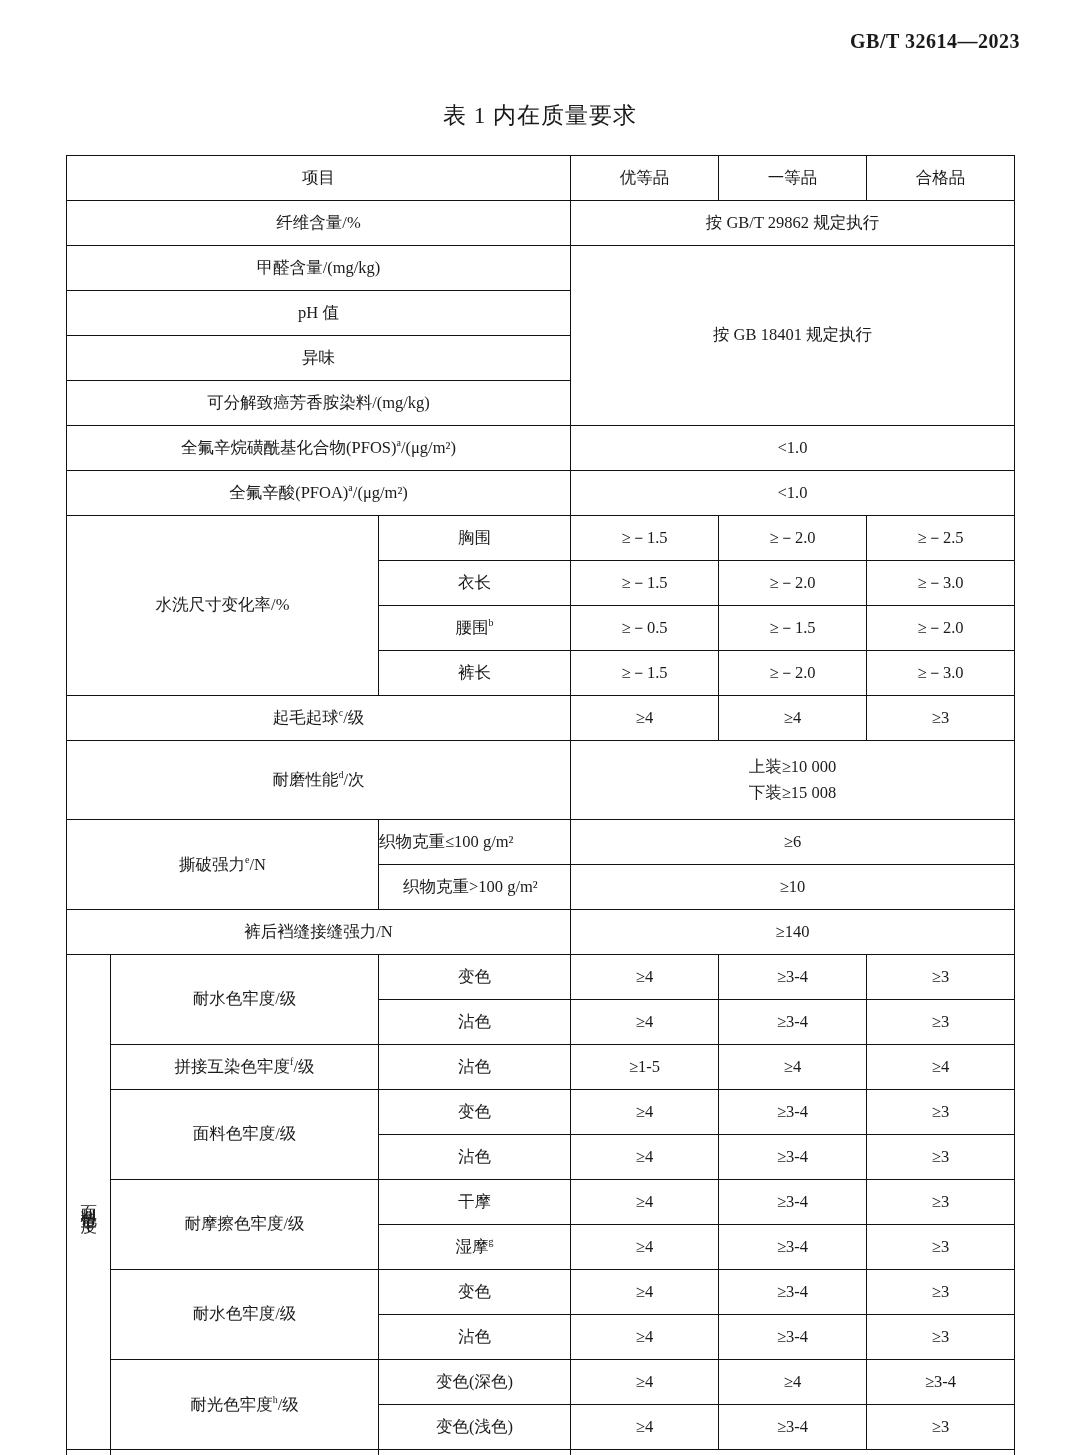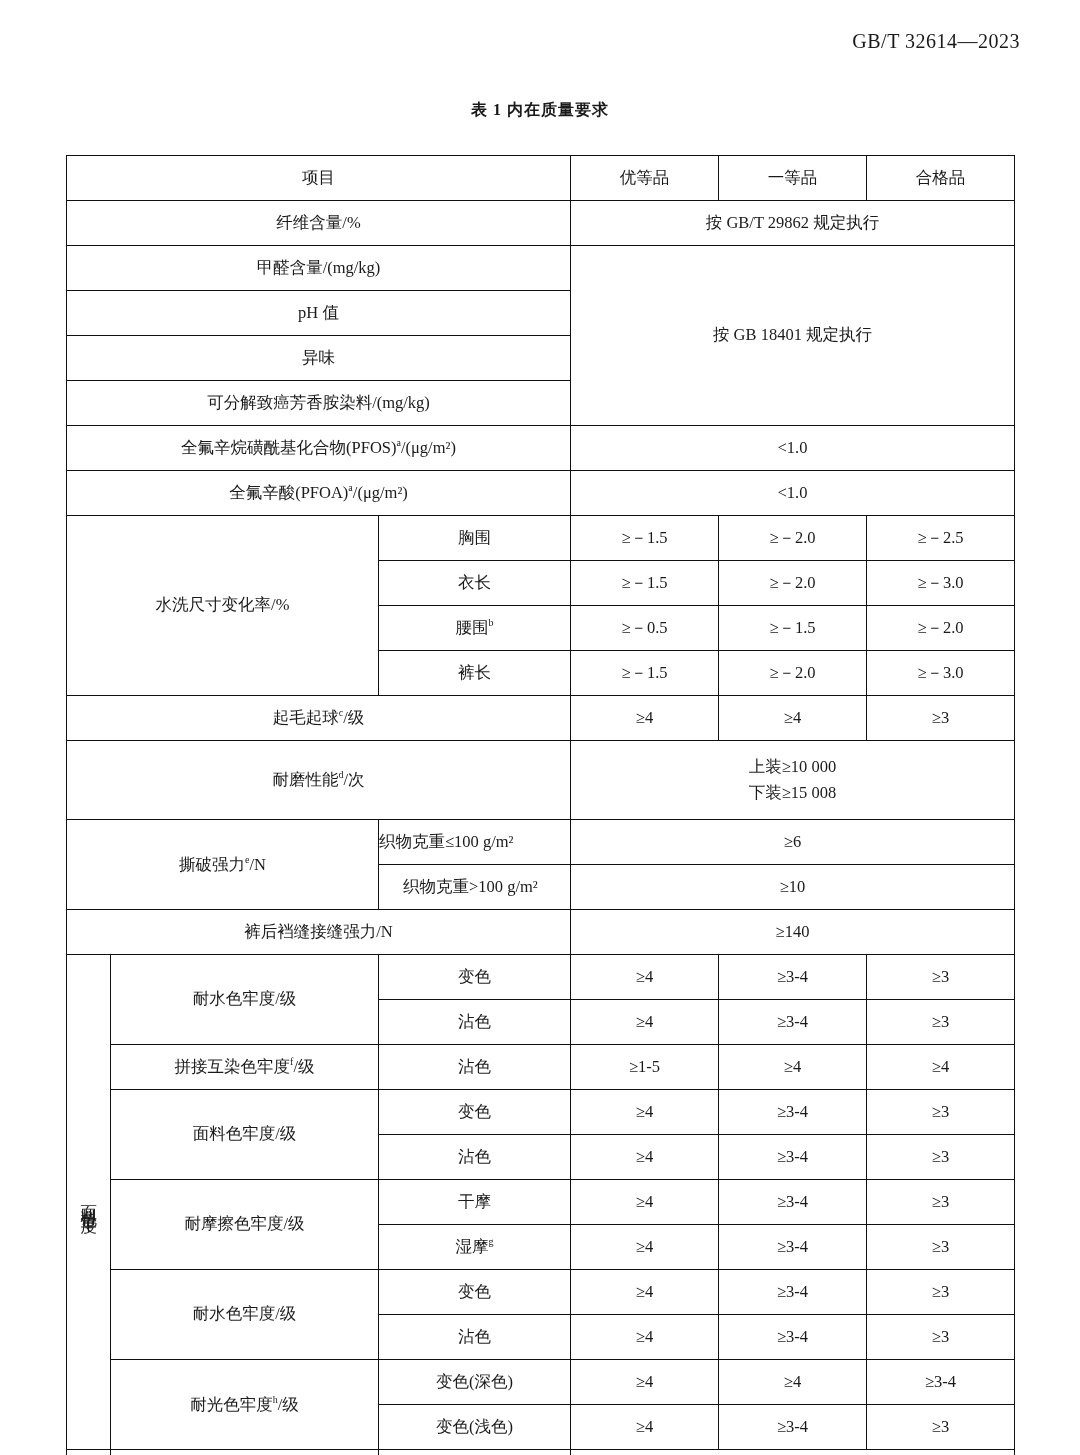--- a/index.html
+++ b/index.html
@@ -7,25 +7,25 @@
     width:1080px; height:1455px;
     background:#ffffff;
     font-family:"Liberation Serif", "DejaVu Serif", serif;
     color:#1a1a1a;
     position:relative;
     overflow:hidden;
   }
   .page-header {
     position:absolute; top:30px; right:60px;
     font-family:"Liberation Serif","DejaVu Serif",serif;
-    font-weight:normal; font-size:20px; letter-spacing:0.5px;
+    font-weight:bold; font-size:20px; letter-spacing:0.5px;
   }
   .table-title {
     position:absolute; top:100px; left:0; width:1080px;
-    text-align:center; font-size:16px; font-weight:bold;
+    text-align:center; font-size:23px; font-weight:normal;
     letter-spacing:1px;
   }
   .tbl-wrap {
     position:absolute; left:66px; top:155px; width:948px;
   }
   table.qt {
     border-collapse:collapse;
     width:948px;
     table-layout:fixed;
     font-size:16.5px;

